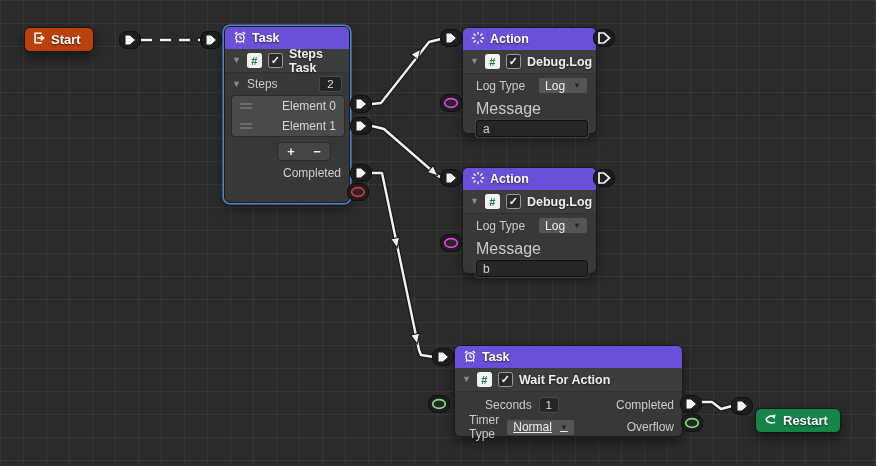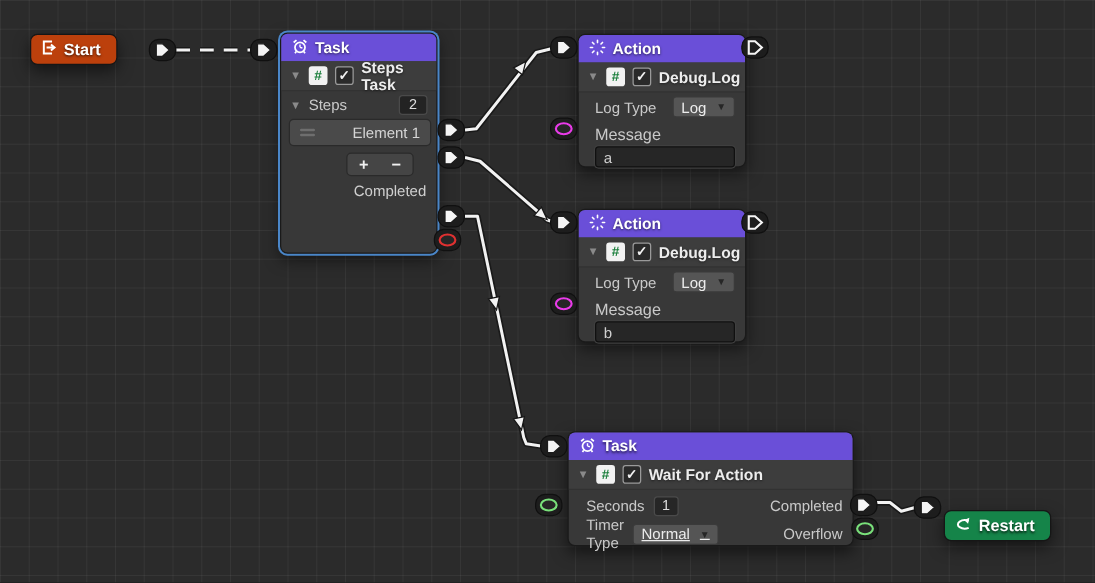--- a/index.html
+++ b/index.html
@@ -54,29 +54,29 @@
   #node-step-task .out-label.first{margin-top:3px;}
 
   
   .action-node{width:135px;height:107px;}
   #node-action-1{left:462px;top:27px;}
   #node-action-2{left:462px;top:167px;}
   .logtype-row{height:20px;padding:3px 8px 0 13px;}
   .dropdown{margin-left:auto;height:17px;background:#555;border:1px solid #3a3a3a;border-radius:3px;
         color:#ececec;font-size:12px;display:flex;align-items:center;gap:8px;padding:0 6px;cursor:pointer;}
   .dropdown .caret{font-size:8px;color:#262626;}
-  .msg-label{padding:6px 0 0 13px;color:#c9c9c9;font-size:13px;}
+  .msg-label{padding:6px 0 0 13px;color:#c9c9c9;font-size:16px;}
   .msg-field{margin:2px 8px 0 13px;height:17px;background:#262626;border:1px solid #101010;
         box-shadow:0 0 0 1px #3f3f3f;border-radius:3px;color:#cfcfcf;font-size:12px;
         display:flex;align-items:center;padding:0 6px;}
 
   
   #node-wait-task{left:454px;top:345px;width:229px;height:92px;}
   .wait-grid{display:grid;grid-template-columns:1fr 1fr;padding:3px 8px 0 14px;row-gap:2px;}
-  .wait-cell{height:20px;display:flex;align-items:center;gap:7px;}
+  .wait-cell{height:20px;display:flex;align-items:center;gap:7px;justify-content:center;}
   .wait-cell.right{justify-content:flex-end;}
   .small-field{min-width:20px;height:16px;background:#262626;border:1px solid #4a4a4a;border-radius:3px;
         color:#ddd;font-size:11.5px;text-align:center;line-height:15px;padding:0 4px;}
   .dropdown.normal{margin-left:0;text-decoration:underline;}
 
   
   .capsule-node{height:25px;display:flex;align-items:center;gap:5px;padding:0 12px 0 7px;
         border-radius:6px;color:#fff;font-size:13px;font-weight:bold;
         text-shadow:0 1px 2px rgba(0,0,0,.7);border:1px solid #161616;}
   #node-start{left:24px;top:27px;background:#bc400c;}
@@ -162,20 +162,27 @@
       <span class="foldout">▼</span>
       <span class="label">Steps</span>
       <span class="value-box">2</span>
     </div>
     <div class="list-box">
       <div class="list-row">
         <span class="drag-handle">
             <i></i>
             <i></i>
           </span>
+        <span class="list-label">Element 0</span>
+      </div>
+      <div class="list-row">
+        <span class="drag-handle">
+            <i></i>
+            <i></i>
+          </span>
         <span class="list-label">Element 1</span>
       </div>
     </div>
     <div class="pm-box">
       <button class="pm-btn">+</button>
       <button class="pm-btn">−</button>
     </div>
     <div class="out-label first">Completed</div>
   </div>
 

